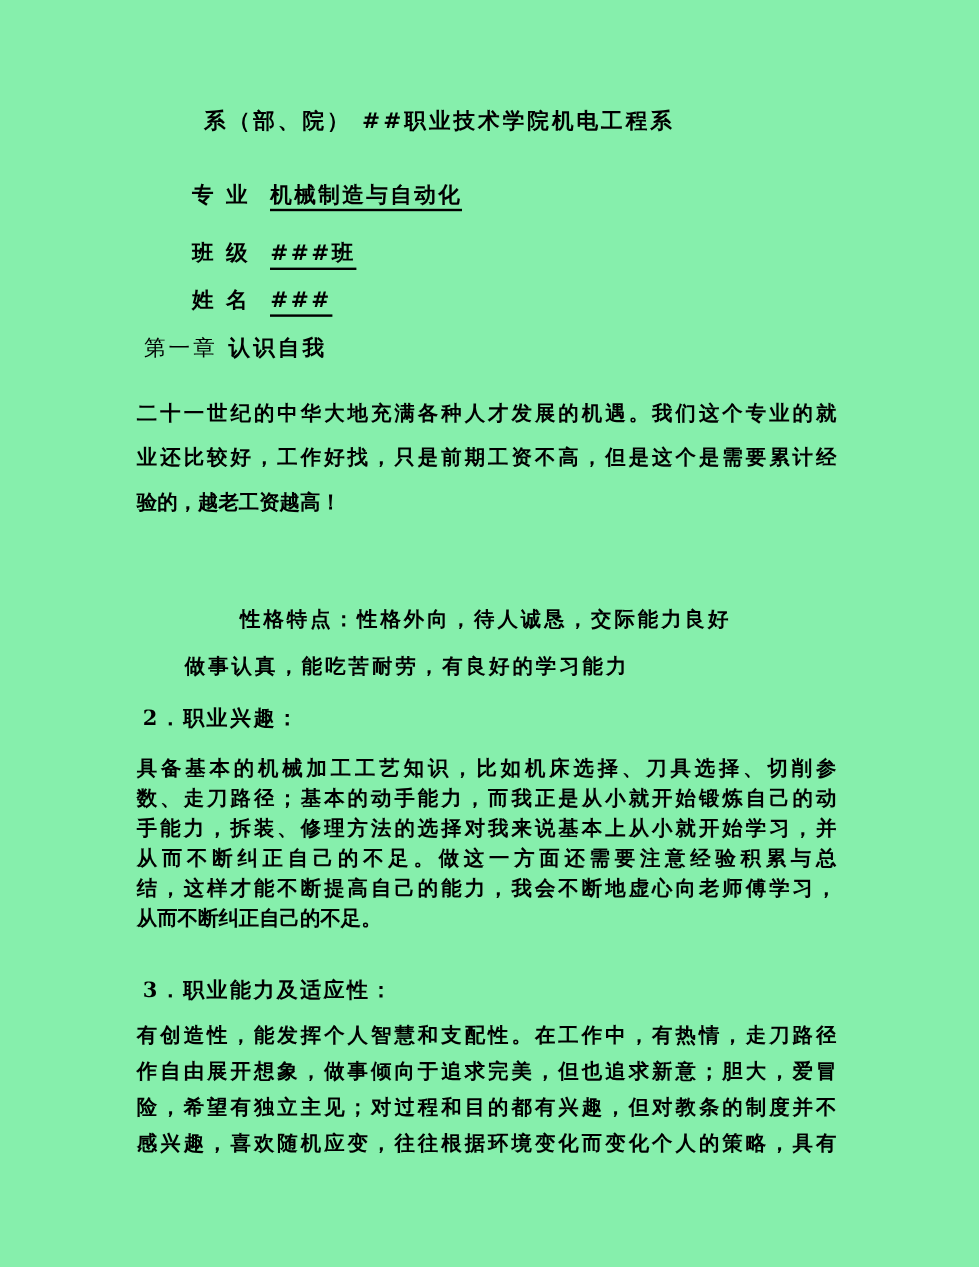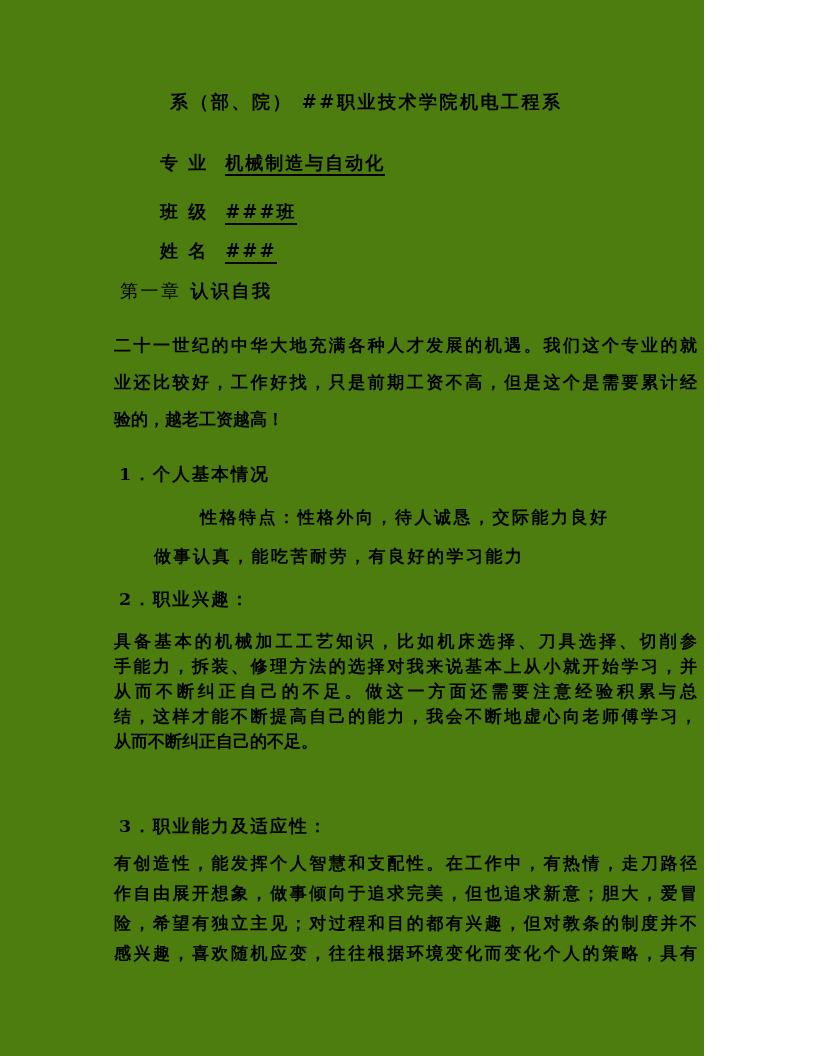--- a/index.html
+++ b/index.html
@@ -2,23 +2,23 @@
 <html><head>
 <meta charset="utf-8">
 <style>
   html, body {
     margin: 0;
     padding: 0;
     background: #ffffff;
   }
   .page {
     position: relative;
-    width: 704px;
+    width: 816px;
     height: 1056px;
-    background: #4d7c0f;
+    background: #86efac;
     color: #000000;
     font-family: "DejaVu Serif", "Liberation Serif", serif;
     font-weight: bold;
     overflow: hidden;
   }
   .abs {
     position: absolute;
     left: 114px;
     width: 583px;
   }
@@ -118,30 +118,30 @@
   <div class="abs para para-intro">
     <div class="jline">二十一世纪的中华大地充满各种人才发展的机遇。我们这个专业的就</div>
     <div class="jline">业还比较好，工作好找，只是前期工资不高，但是这个是需要累计经</div>
     <div class="lline">验的，越老工资越高！</div>
   </div>
 
   <div class="abs chapter">
     <span class="chapter-number">第一章</span><span class="chapter-title">认识自我</span>
   </div>
 
-  <div class="abs sec-heading sec-1">1．个人基本情况</div>
 
   <div class="abs solo-line personality-line">性格特点：性格外向，待人诚恳，交际能力良好</div>
 
   <div class="abs solo-line attitude-line">做事认真，能吃苦耐劳，有良好的学习能力</div>
 
   <div class="abs sec-heading sec-2">2．职业兴趣：</div>
 
   <div class="abs para para-interest">
     <div class="jline">具备基本的机械加工工艺知识，比如机床选择、刀具选择、切削参</div>
+    <div class="jline">数、走刀路径；基本的动手能力，而我正是从小就开始锻炼自己的动</div>
     <div class="jline">手能力，拆装、修理方法的选择对我来说基本上从小就开始学习，并</div>
     <div class="jline">从而不断纠正自己的不足。做这一方面还需要注意经验积累与总</div>
     <div class="jline">结，这样才能不断提高自己的能力，我会不断地虚心向老师傅学习，</div>
     <div class="lline">从而不断纠正自己的不足。</div>
   </div>
 
   <div class="abs sec-heading sec-3">3．职业能力及适应性：</div>
 
   <div class="abs para para-ability">
     <div class="jline">有创造性，能发挥个人智慧和支配性。在工作中，有热情，走刀路径</div>

